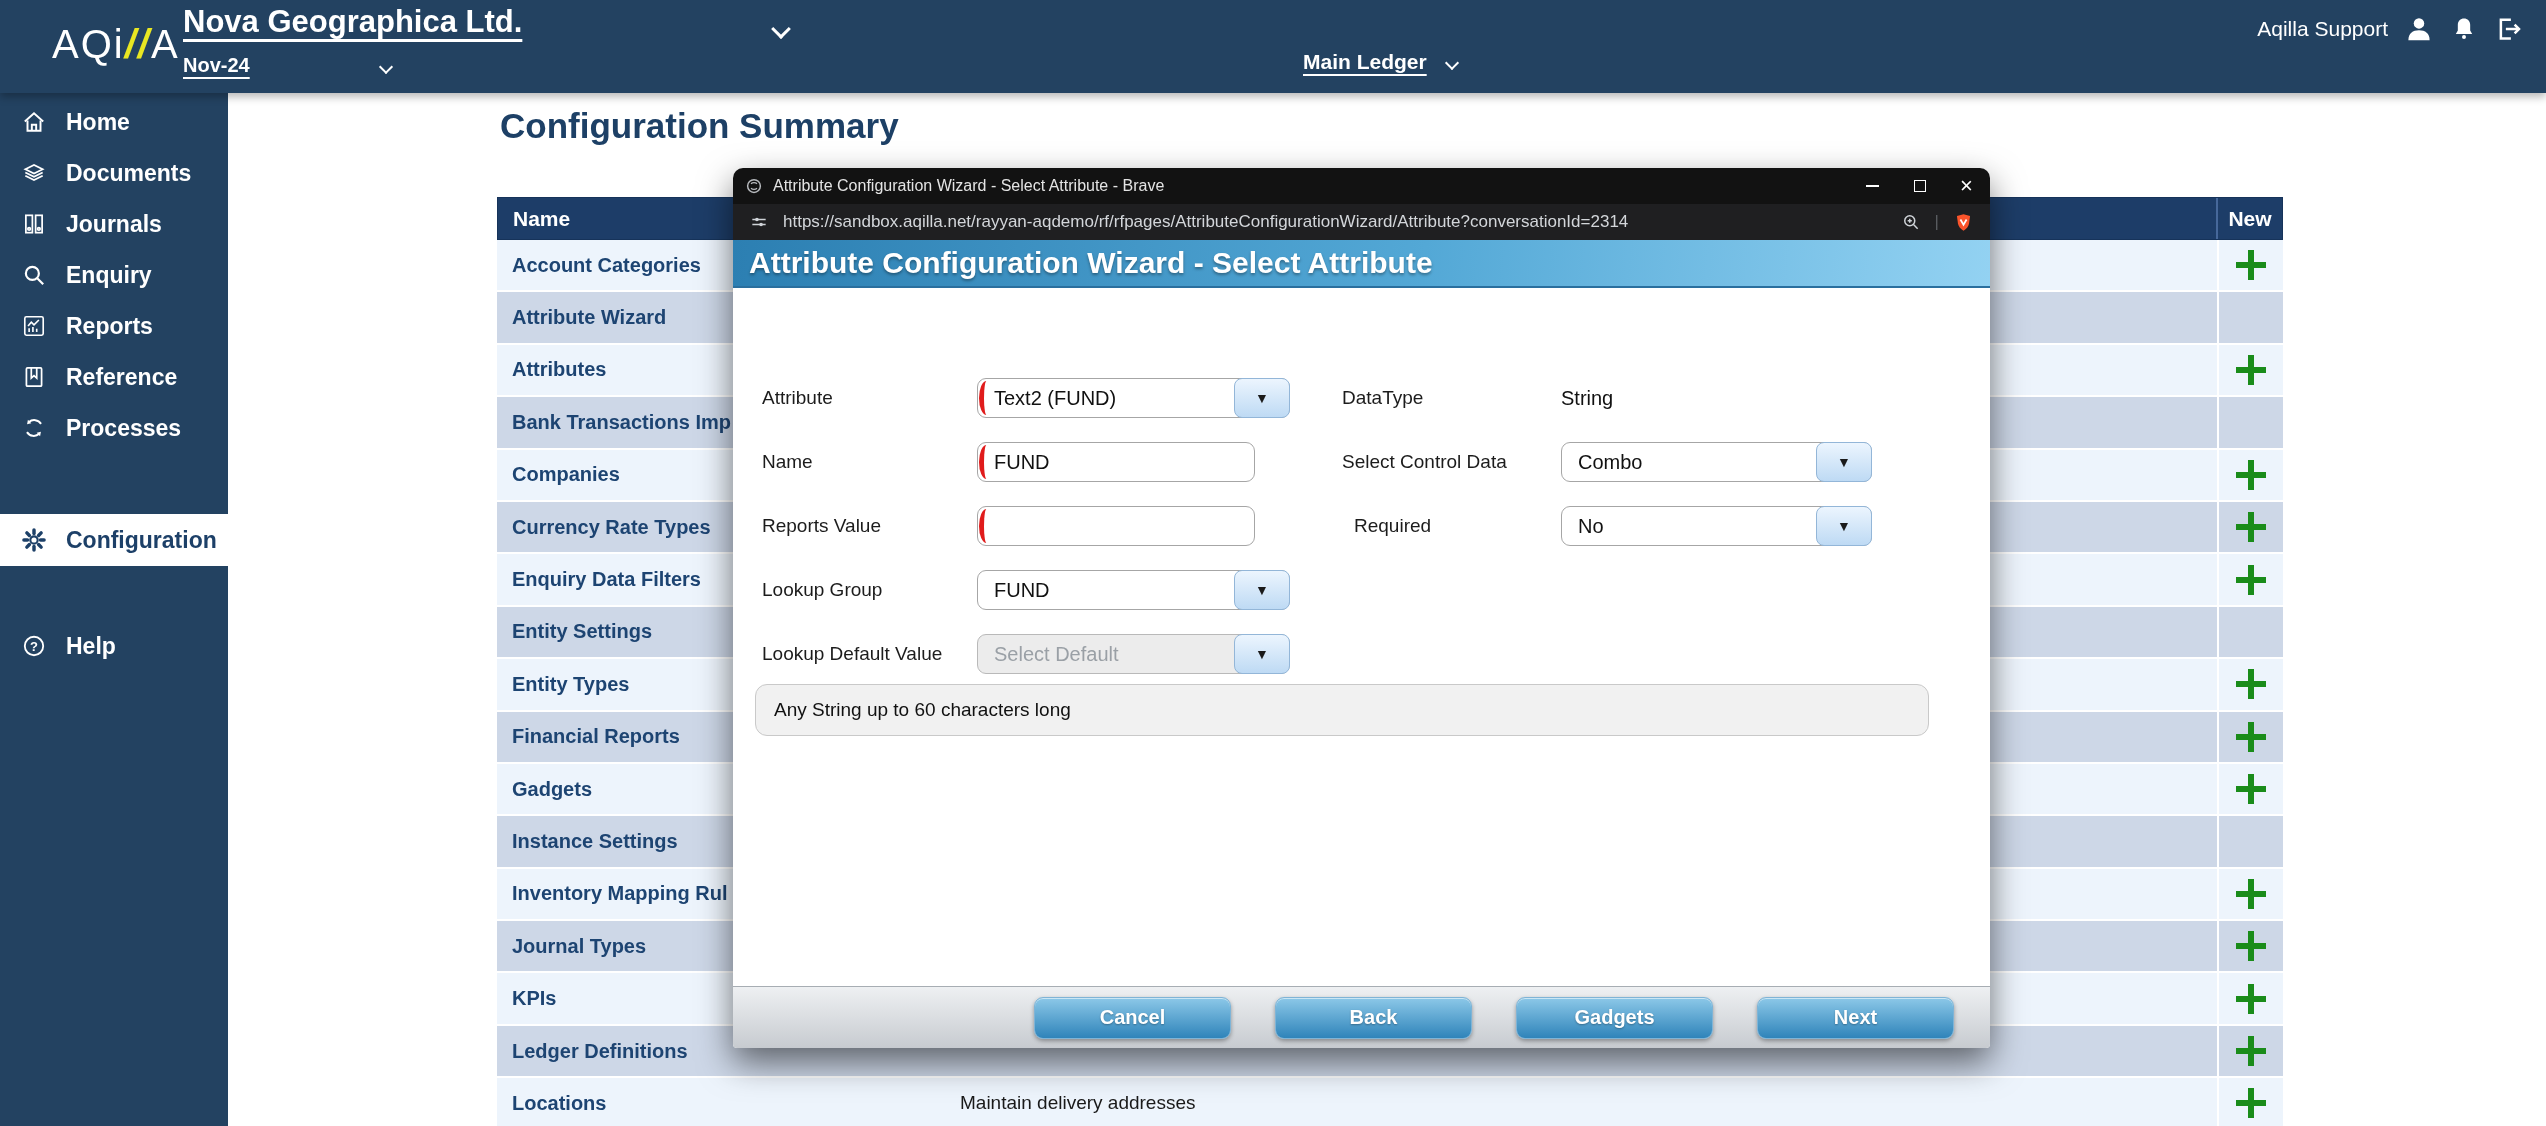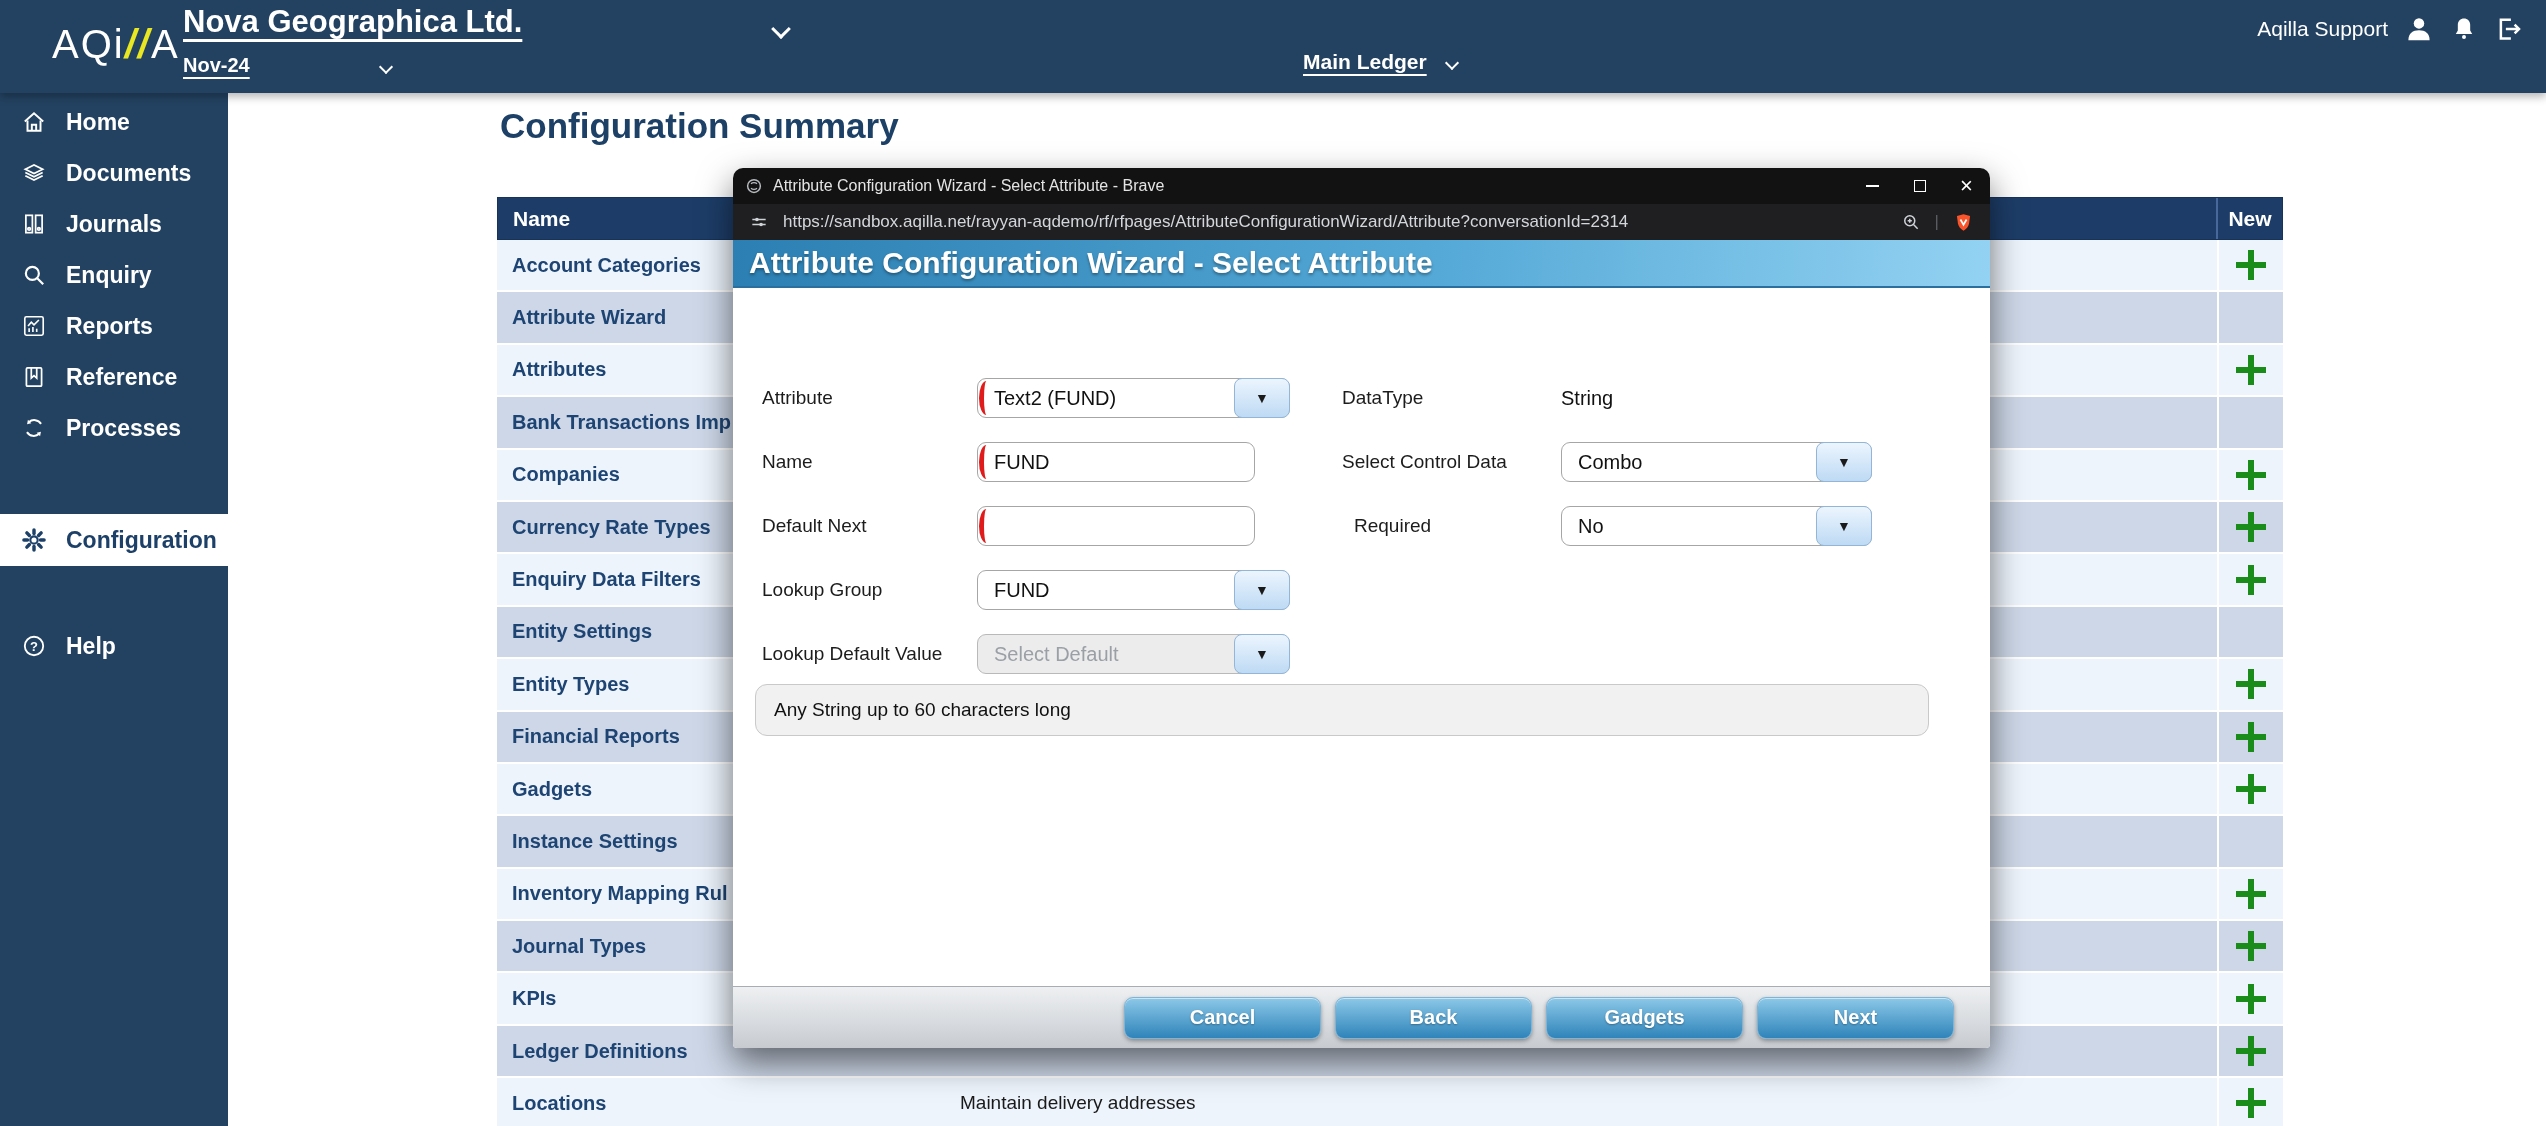--- a/index.html
+++ b/index.html
@@ -87,21 +87,21 @@
        border-radius:60% 0 0 60%;pointer-events:none;}
   .dd{position:absolute;right:0;top:0;width:56px;height:40px;box-sizing:border-box;
       background:linear-gradient(#ecf5fe,#bedaf4);border:1px solid #93b6d8;border-radius:8px;
       display:flex;align-items:center;justify-content:center;cursor:pointer;}
   .tri{font-size:14px;color:#1a1a1a;line-height:1;}
   .info-box{position:absolute;left:22px;top:396px;width:1174px;height:52px;box-sizing:border-box;
             background:#f1f1f1;border:1px solid #c9c9c9;border-radius:12px;display:flex;
             align-items:center;padding-left:18px;font-size:19px;color:#111;}
   .pfooter{position:absolute;left:0;bottom:0;width:100%;height:62px;box-sizing:border-box;
            background:linear-gradient(#eef0f2,#c7cbd0);border-top:1px solid #a7adb3;
-           display:flex;align-items:center;justify-content:flex-end;gap:14px;padding-right:36px;}
+           display:flex;align-items:center;justify-content:flex-end;gap:44px;padding-right:36px;}
   .wiz-btn{width:197px;height:42px;border-radius:9px;border:1px solid #7fb4d6;
            background:linear-gradient(#8cc8e8,#2f84ba);color:#fff;font-weight:bold;font-size:20px;
            font-family:"Liberation Sans",sans-serif;cursor:pointer;text-shadow:0 1px 2px rgba(0,0,0,.3);
            box-shadow:inset 0 1px 0 rgba(255,255,255,.55),0 2px 4px rgba(0,0,0,.35);}
 </style>
 </head>
 <body>
 
 <div class="root">
 
@@ -415,21 +415,21 @@
         <span class="req"></span>
       </div>
       <div class="f-label" style="left:609px;top:154px;">Select Control Data</div>
       <div class="ctl with-dd" style="left:828px;top:154px;width:311px;">
         <input value="Combo" style="">
         <div class="dd">
             <span class="tri">▼</span>
           </div>
       </div>
 
-      <div class="f-label" style="left:29px;top:218px;">Default Next</div>
+      <div class="f-label" style="left:29px;top:218px;">Reports Value</div>
       <div class="ctl" style="left:244px;top:218px;width:278px;">
         <input value="" style="">
         <span class="req"></span>
       </div>
       <div class="f-label" style="left:609px;top:218px;margin-left:12px;">Required</div>
       <div class="ctl with-dd" style="left:828px;top:218px;width:311px;">
         <input value="No" style="">
         <div class="dd">
             <span class="tri">▼</span>
           </div>

